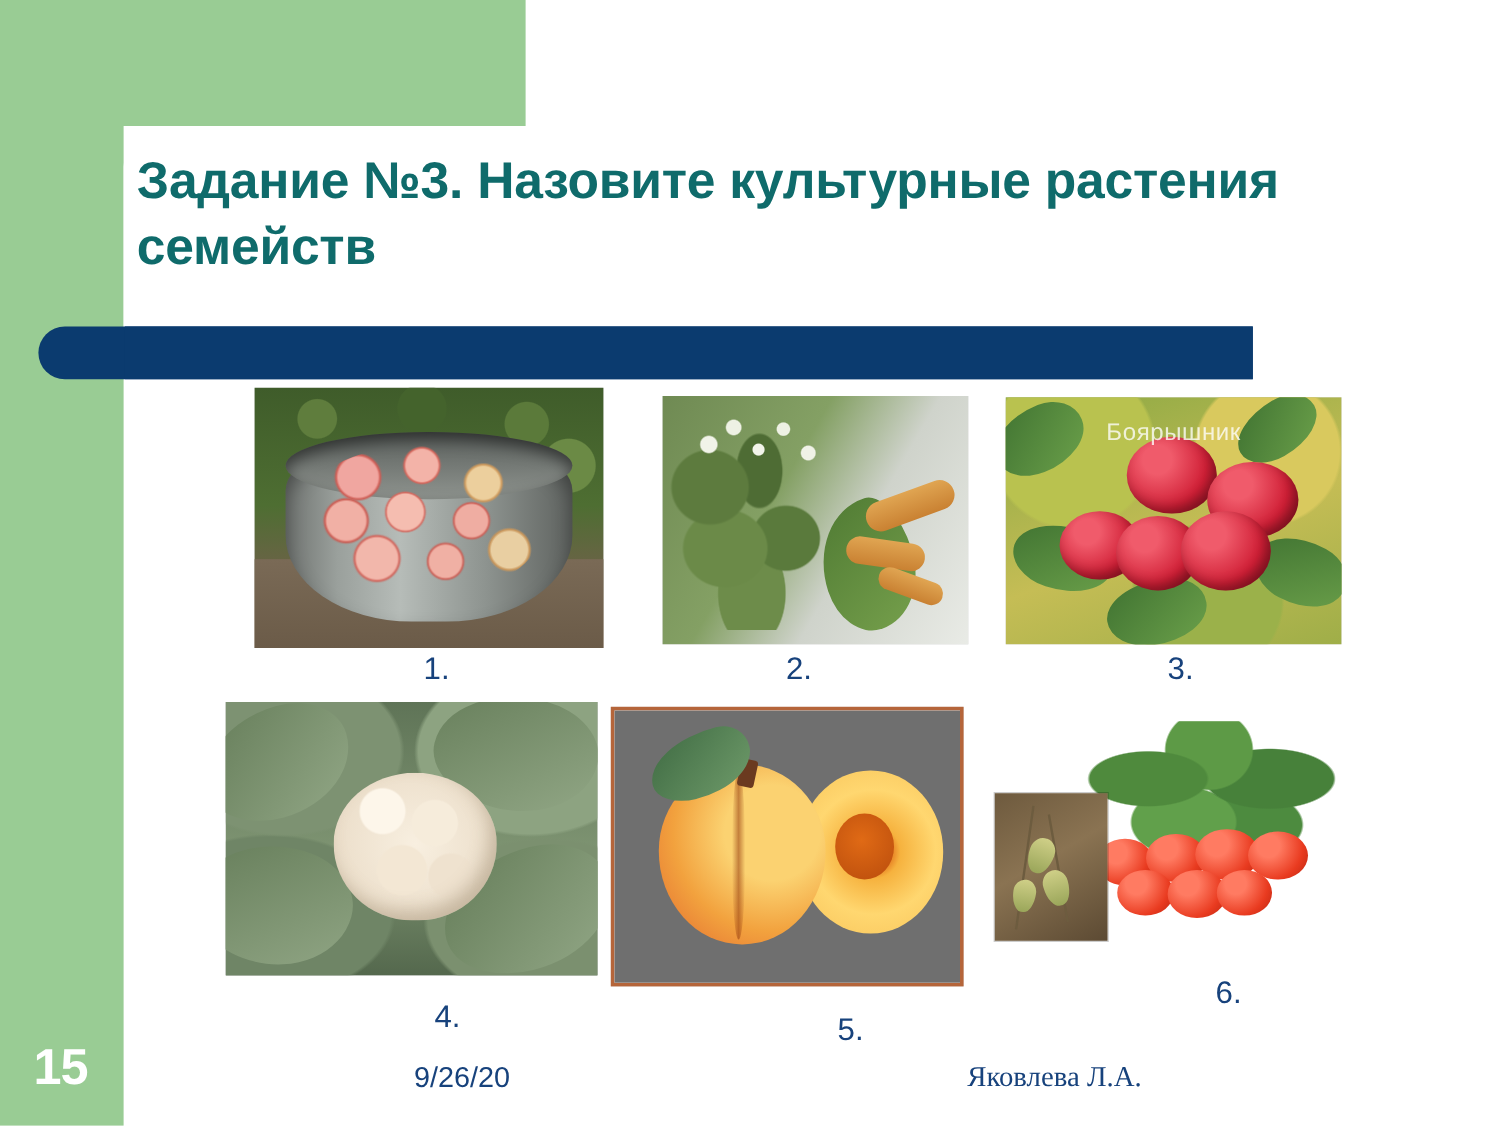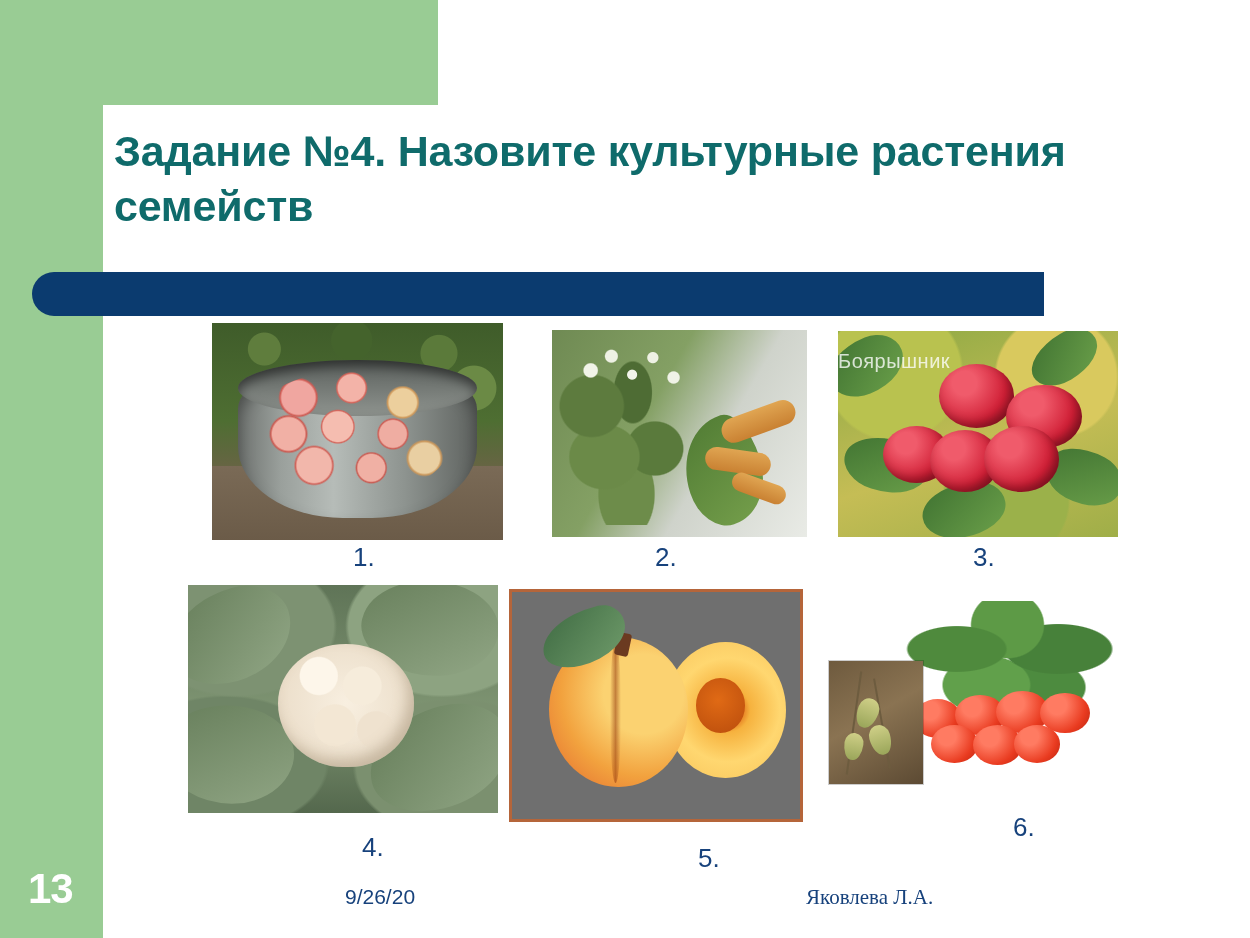--- a/index.html
+++ b/index.html
@@ -82,21 +82,21 @@
     top: 865px;
     font-size: 42px;
     font-weight: bold;
     color: #ffffff;
     letter-spacing: -1px;
   }
 
   
   .footer-text {
     position: absolute;
-    font-size: 21px;
+    font-size: 24px;
     color: #17427c;
   }
   #footer-date { left: 345px; top: 885px; }
   #footer-author { left: 806px; top: 885px; font-family: Liberation Serif, serif; }
 
   
   .figure {
     position: absolute;
   }
   .figure .frame {
@@ -187,21 +187,21 @@
   .f3-leaf.l5 { left:68%;  top:2%;  width:26%; height:22%; transform: rotate(-30deg);}
   .f3-berry { position:absolute; border-radius:50%;
      background: radial-gradient(circle at 34% 30%, #f05b6b 0 18%, #d01f36 62%, #8f0f20 100%);
      box-shadow: inset -4px -5px 10px rgba(0,0,0,.3); }
   .f3-berry.b1 { left:36%; top:16%; width:27%; height:31%; }
   .f3-berry.b2 { left:60%; top:26%; width:27%; height:31%; }
   .f3-berry.b3 { left:16%; top:46%; width:24%; height:28%; }
   .f3-berry.b4 { left:33%; top:48%; width:25%; height:30%; }
   .f3-berry.b5 { left:52%; top:46%; width:27%; height:32%; }
   .f3-watermark { position:absolute; left:0; top:9%; width:100%;
-     text-align:left; color:#ffffff; opacity:.78;
+     text-align:center; color:#ffffff; opacity:.78;
      font-size:20px; letter-spacing:.5px; }
 
   
   .f4-bg { position:absolute; inset:0;
      background:
       radial-gradient(ellipse at 16% 18%, #7d9272 0 26%, transparent 27%),
       radial-gradient(ellipse at 82% 18%, #8da381 0 26%, transparent 27%),
       radial-gradient(ellipse at 12% 78%, #6f8566 0 26%, transparent 27%),
       radial-gradient(ellipse at 86% 80%, #7b906f 0 26%, transparent 27%),
       linear-gradient(#5f7457,#7e9472 55%,#54684d 100%); }
@@ -274,23 +274,23 @@
 <body>
 
 <div id="slide">
 
   <div class="green-left-strip"></div>
   <div class="green-top-block"></div>
   <div class="white-rounded-panel"></div>
   <div class="navy-bar"></div>
   <div class="navy-bar-square"></div>
 
-  <div id="title">Задание №4. Назовите культурные растения семейств</div>
-
-  <div id="page-number">13</div>
+  <div id="title">Задание №3. Назовите культурные растения семейств</div>
+
+  <div id="page-number">15</div>
 
   <div class="figure" style="left:212px; top:323px;">
     <div class="frame" style="width:291px; height:217px;">
       <div class="photo">
         <div class="f1-bg"></div>
         <div class="f1-stone"></div>
         <div class="f1-bucket"></div>
         <div class="f1-rim"></div>
         <div class="f1-apples"></div>
       </div>

